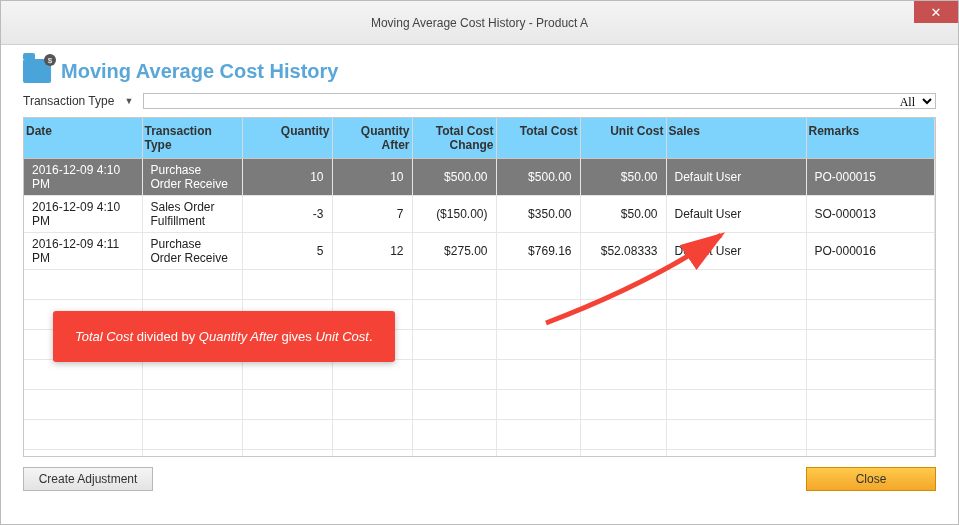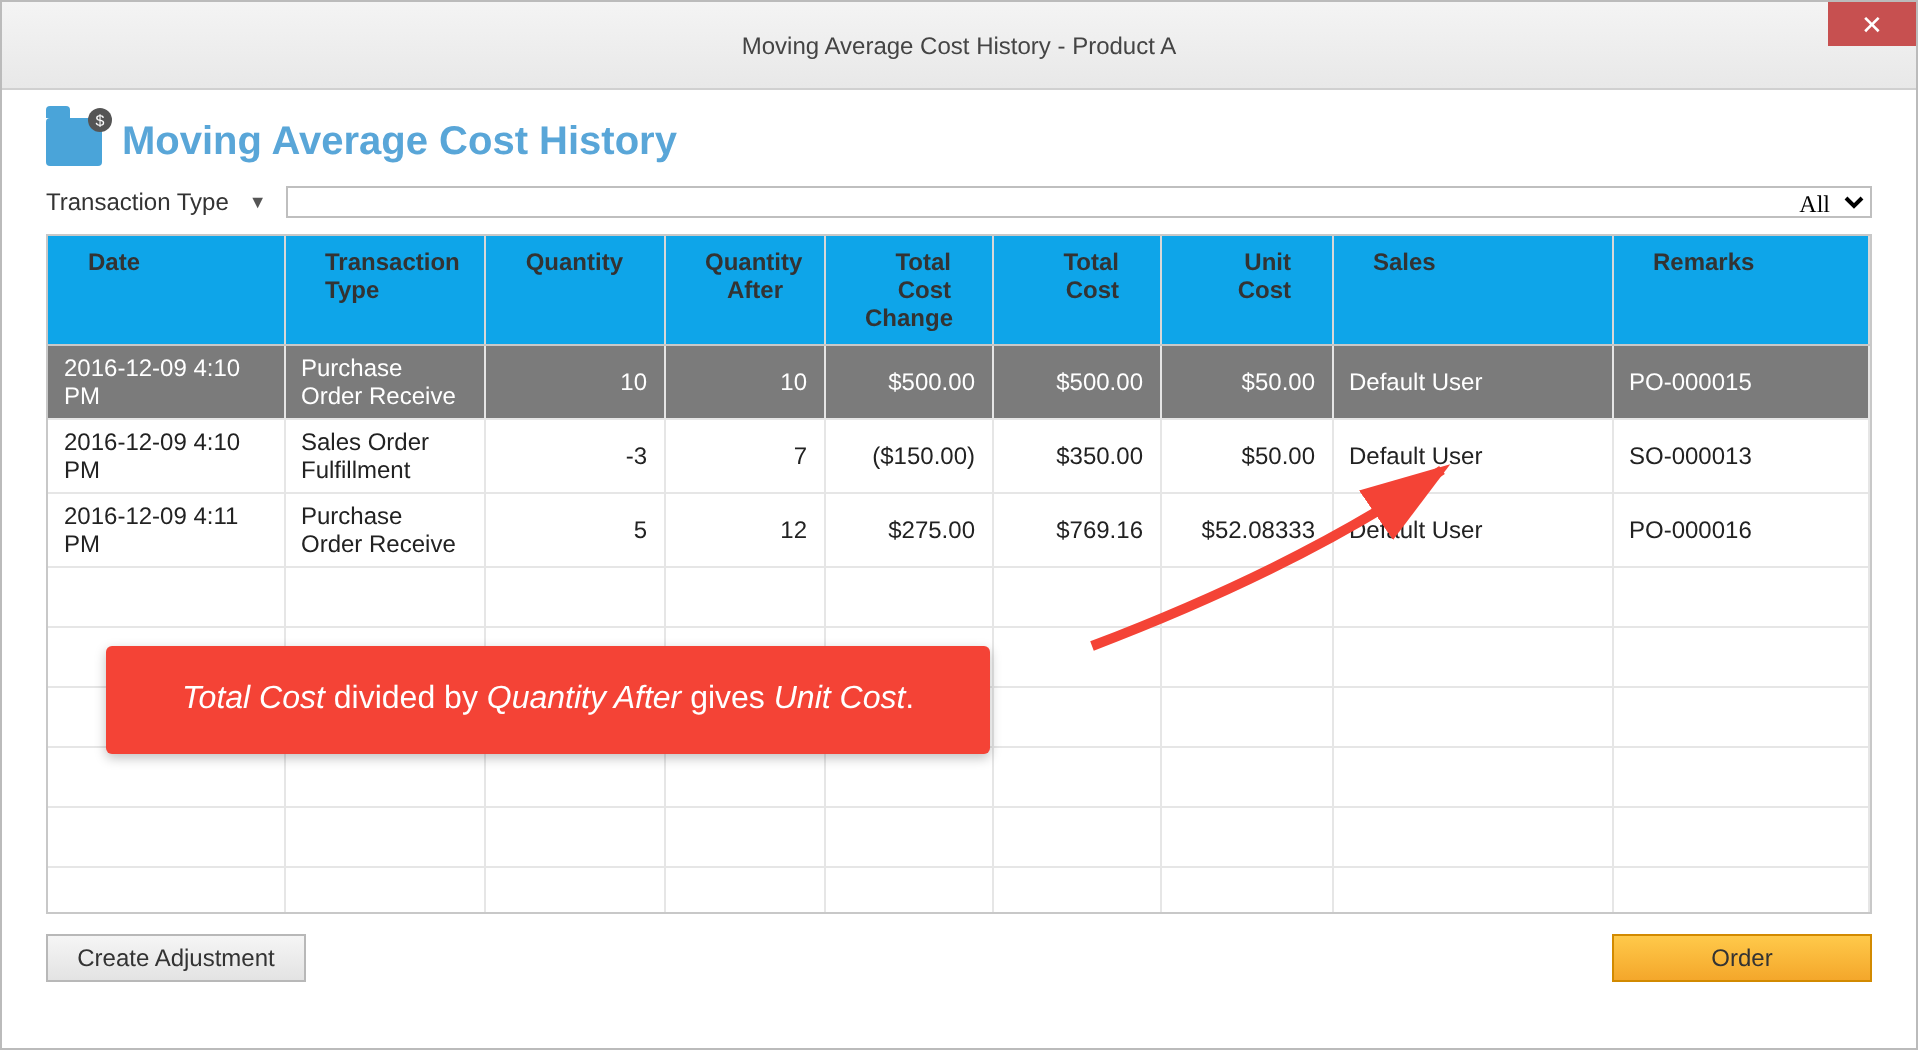--- a/index.html
+++ b/index.html
@@ -103,25 +103,25 @@
 }
 .grid {
   border: 1px solid #c8c8c8;
   width: 100%;
   height: 340px;
   overflow: hidden;
   background: #fff;
 }
 table { width: 100%; border-collapse: collapse; table-layout: fixed; }
 th {
-  background: #0ea5e9;
+  background: #7dd3fc;
   text-align: left;
   font-weight: 700;
   font-size: 12px;
-  padding: 6px 20px;
+  padding: 6px 2px;
   border-right: 1px solid #d8d8d8;
   border-bottom: 1px solid #c8c8c8;
   color: #333;
   vertical-align: top;
   height: 34px;
 }
 td {
   padding: 4px 8px;
   border-right: 1px solid #e6e6e6;
   border-bottom: 1px solid #e6e6e6;
@@ -144,25 +144,25 @@
   font-size: 12px;
   cursor: pointer;
   font-family: inherit;
 }
 .btn-default { background: linear-gradient(#f5f5f5, #e3e3e3); color: #333; }
 .btn-primary { background: linear-gradient(#ffc94a, #f4a72b); color: #333; border-color: #d28a00; }
 
 .callout {
   position: absolute;
   left: 52px;
-  top: 322px;
+  top: 310px;
   background: #f44336;
   color: #fff;
-  padding: 18px 38px;
-  font-size: 16px;
+  padding: 18px 22px;
+  font-size: 13px;
   border-radius: 3px;
   box-shadow: 0 2px 6px rgba(0,0,0,0.25);
 }
 .callout em { font-style: italic; }
 .arrow-svg {
   position: absolute;
   left: 470px;
   top: 222px;
   width: 280px;
   height: 120px;
@@ -331,21 +331,21 @@
             <td>&nbsp;</td>
             <td>&nbsp;</td>
             <td>&nbsp;</td>
           </tr>
         </tbody>
     </table>
   </div>
 
   <div class="button-row">
     <button class="btn btn-default">Create Adjustment</button>
-    <button class="btn btn-primary">Order</button>
+    <button class="btn btn-primary">Close</button>
   </div>
 </div>
 
 <svg class="arrow-svg" viewBox="0 0 280 120">
   <defs>
     <marker id="ah" markerWidth="10" markerHeight="10" refX="8" refY="3" orient="auto">
       <path d="M0,0 L0,6 L9,3 z" fill="#f44336"></path>
     </marker>
   </defs>
   <path d="M75,100 Q180,60 250,12" stroke="#f44336" stroke-width="5" fill="none" marker-end="url(#ah)"></path>

